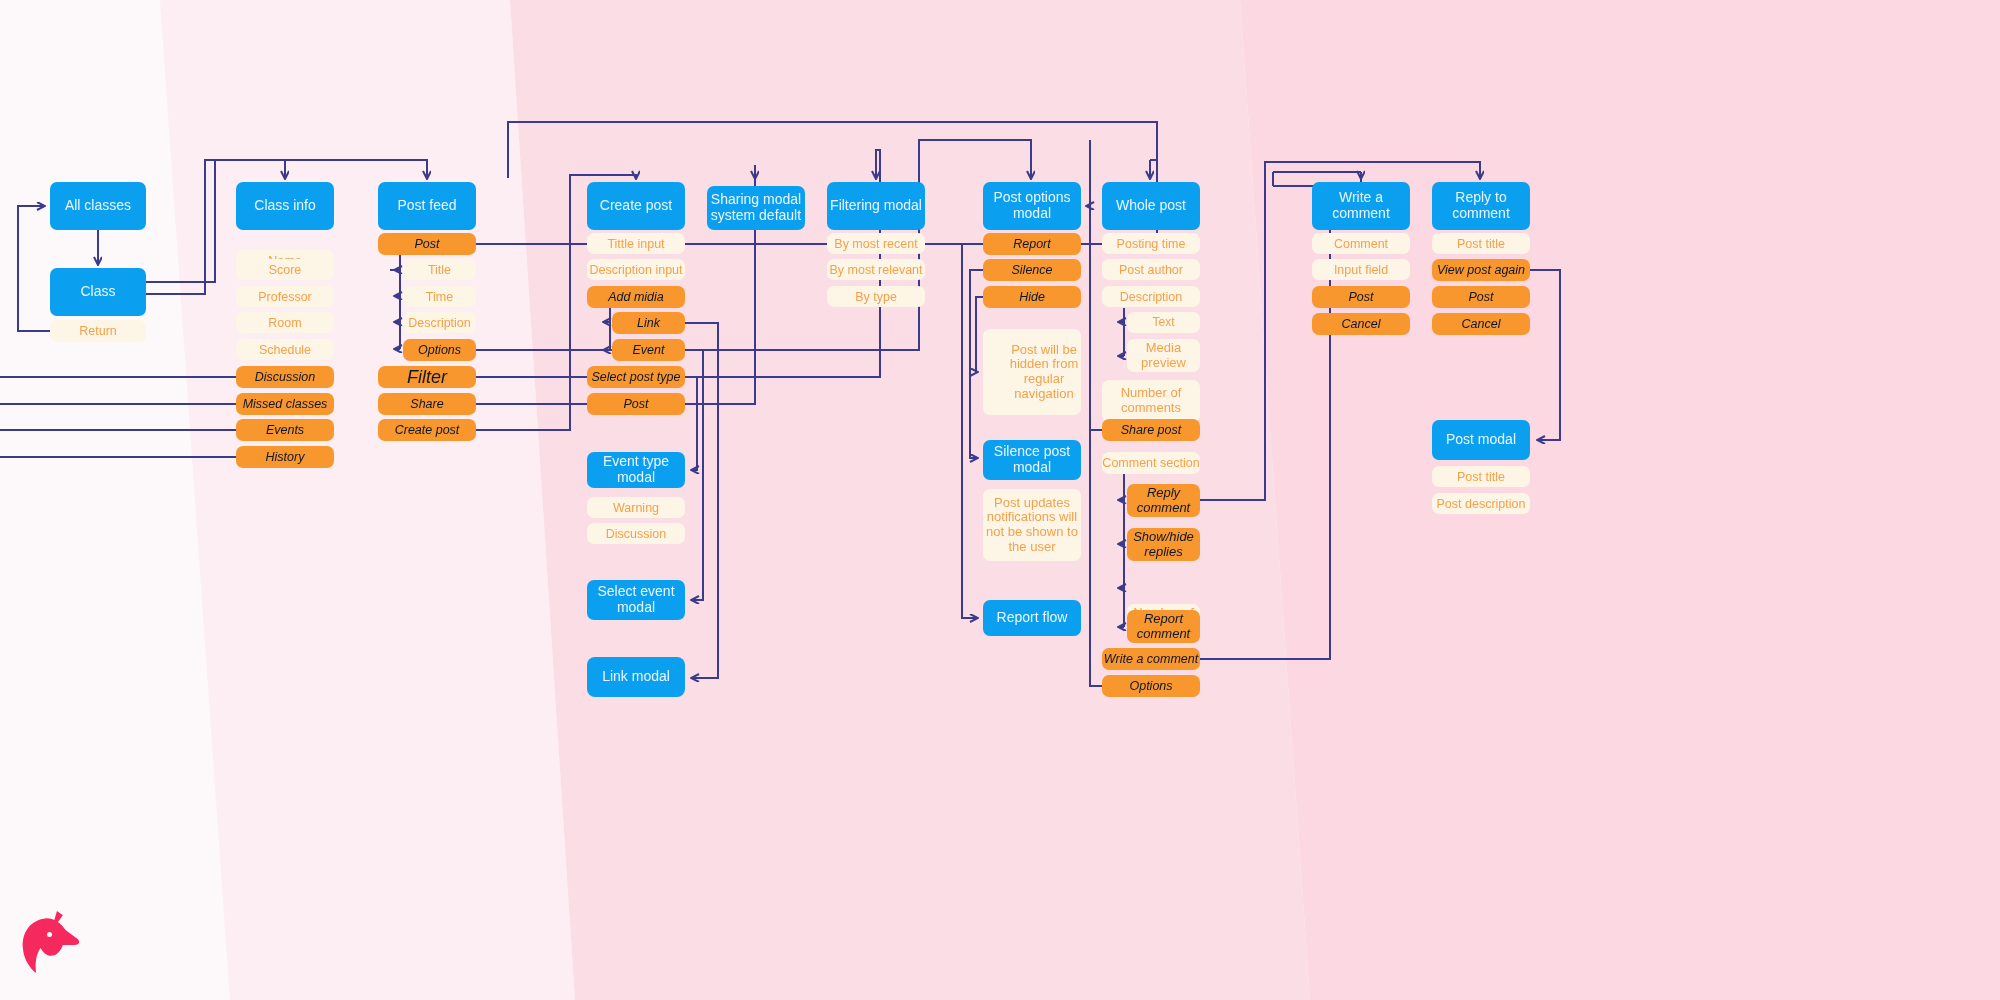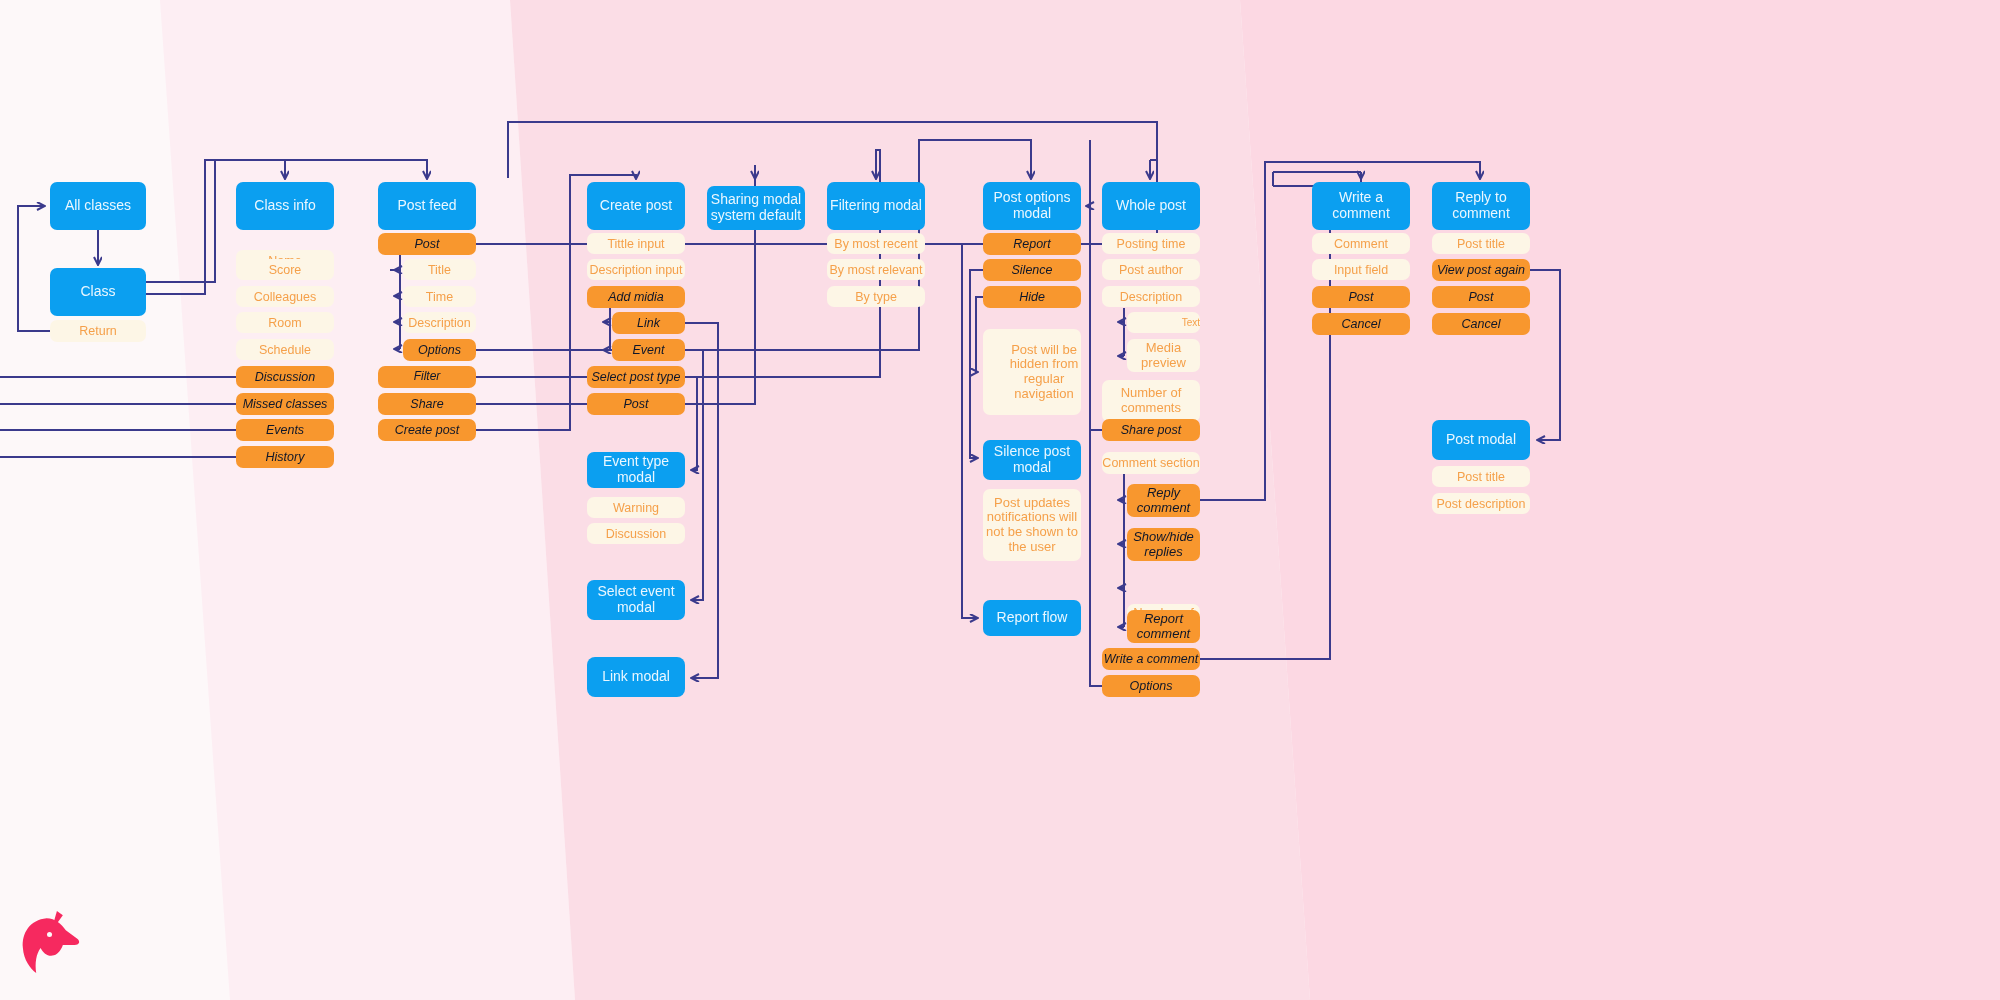--- a/index.html
+++ b/index.html
@@ -168,21 +168,21 @@
       <div class="node blue" style="left: 236px; top: 182px; width: 98px; height: 48px; font-size: 14px;">
         <span>Class info</span>
       </div>
       <div class="node cream" style="left: 236px; top: 250px; width: 98px; height: 21px; font-size: 12.5px;">
         <span>Name</span>
       </div>
       <div class="node cream" style="left: 236px; top: 259px; width: 98px; height: 21px; font-size: 12.5px;">
         <span>Score</span>
       </div>
       <div class="node cream" style="left: 236px; top: 286px; width: 98px; height: 21px; font-size: 12.5px;">
-        <span>Colleagues</span>
+        <span>Professor</span>
       </div>
       <div class="node cream" style="left: 236px; top: 312px; width: 98px; height: 21px; font-size: 12.5px;">
         <span>Room</span>
       </div>
       <div class="node cream" style="left: 236px; top: 339px; width: 98px; height: 21px; font-size: 12.5px;">
         <span>Schedule</span>
       </div>
       <div class="node orange" style="left: 236px; top: 366px; width: 98px; height: 22px; font-size: 12.5px;">
         <span>Discussion</span>
       </div>
@@ -206,21 +206,21 @@
       </div>
       <div class="node cream" style="left: 403px; top: 286px; width: 73px; height: 21px; font-size: 12.5px;">
         <span>Time</span>
       </div>
       <div class="node cream" style="left: 403px; top: 312px; width: 73px; height: 21px; font-size: 12.5px;">
         <span>Description</span>
       </div>
       <div class="node orange" style="left: 403px; top: 339px; width: 73px; height: 22px; font-size: 12.5px;">
         <span>Options</span>
       </div>
-      <div class="node orange" style="left: 378px; top: 366px; width: 98px; height: 22px; font-size: 12px;">
+      <div class="node orange" style="left: 378px; top: 366px; width: 98px; height: 22px; font-size: 18px;">
         <span>Filter</span>
       </div>
       <div class="node orange" style="left: 378px; top: 393px; width: 98px; height: 22px; font-size: 12.5px;">
         <span>Share</span>
       </div>
       <div class="node orange" style="left: 378px; top: 419px; width: 98px; height: 22px; font-size: 12.5px;">
         <span>Create post</span>
       </div>
       <div class="node blue" style="left: 587px; top: 182px; width: 98px; height: 48px; font-size: 14px;">
         <span>Create post</span>
@@ -305,21 +305,21 @@
       </div>
       <div class="node cream" style="left: 1102px; top: 233px; width: 98px; height: 21px; font-size: 12.5px;">
         <span>Posting time</span>
       </div>
       <div class="node cream" style="left: 1102px; top: 259px; width: 98px; height: 21px; font-size: 12.5px;">
         <span>Post author</span>
       </div>
       <div class="node cream" style="left: 1102px; top: 286px; width: 98px; height: 21px; font-size: 12.5px;">
         <span>Description</span>
       </div>
-      <div class="node cream" style="left: 1127px; top: 312px; width: 73px; height: 21px; font-size: 10px; justify-content: flex-end;">
+      <div class="node cream" style="left: 1127px; top: 312px; width: 73px; height: 21px; font-size: 12px;">
         <span>Text</span>
       </div>
       <div class="node cream" style="left: 1127px; top: 339px; width: 73px; height: 33px; font-size: 13px;">
         <span>Media preview</span>
       </div>
       <div class="node cream" style="left: 1102px; top: 380px; width: 98px; height: 42px; font-size: 13px;">
         <span>Number of comments</span>
       </div>
       <div class="node orange" style="left: 1102px; top: 419px; width: 98px; height: 22px; font-size: 12.5px;">
         <span>Share post</span>

